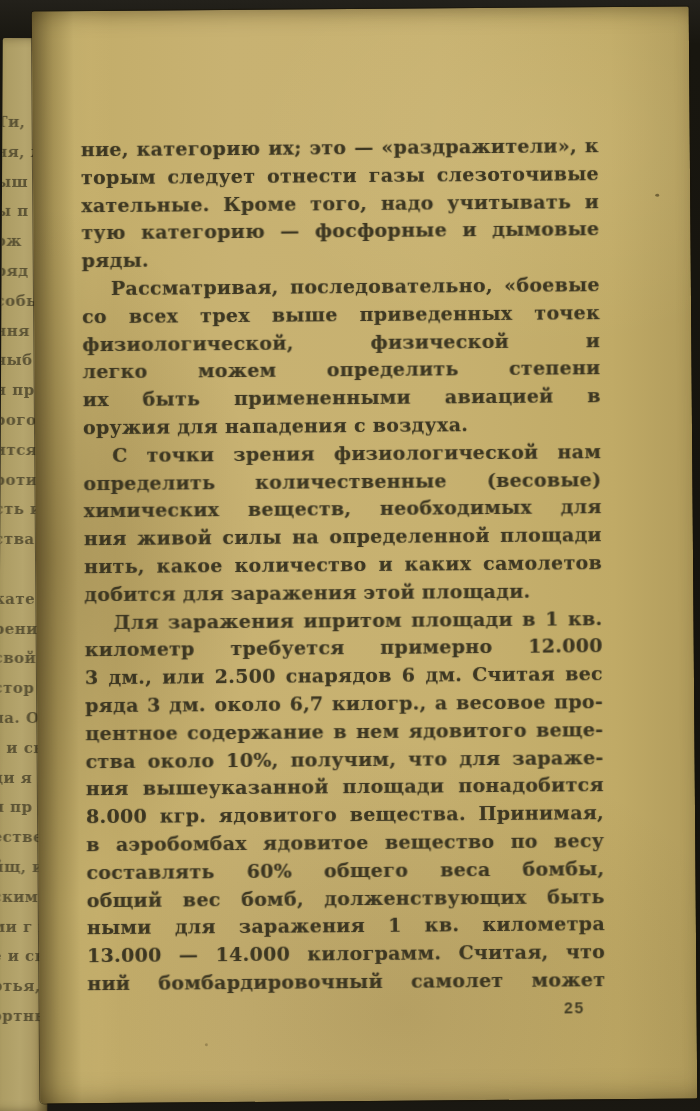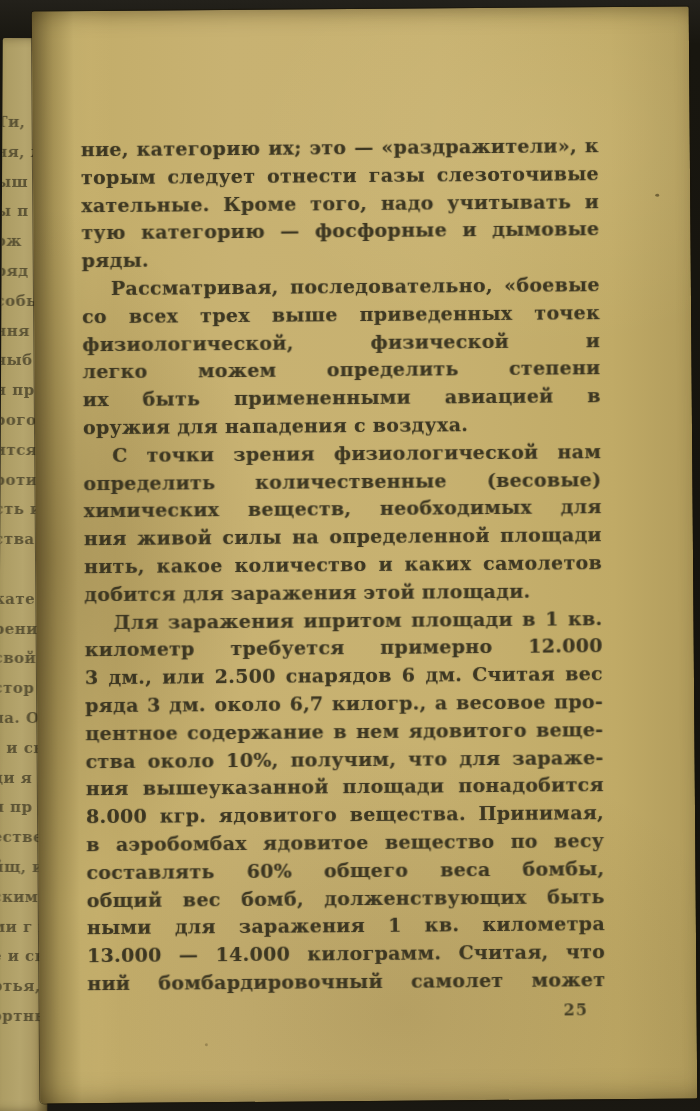--- a/index.html
+++ b/index.html
@@ -46,21 +46,21 @@
     text-shadow:0 0 1px rgba(72,64,40,.55);
   }
   .tl{
     height:27.8px;line-height:27.8px;overflow:hidden;
     text-align:justify;text-align-last:justify;
   }
   .tl.pend{text-align-last:left;}
   .tl.ind{padding-left:29px;}
   .page-num{
     position:absolute;left:524px;top:993px;font-size:16px;font-weight:bold;
-    color:rgba(56,51,31,.88);filter:blur(.25px);letter-spacing:1px;
+    color:rgba(56,51,31,.88);filter:blur(.25px);letter-spacing:1px;font-family:Liberation Mono, monospace;
   }
   .speck{position:absolute;border-radius:50%;background:rgba(55,45,20,.55);}
   .speck.s1{left:622px;top:187px;width:4px;height:3px;}
   .speck.s2{left:165px;top:1033px;width:3px;height:3px;opacity:.5;}
 </style>
 </head>
 <body>
 
 <div class="photo">
 

